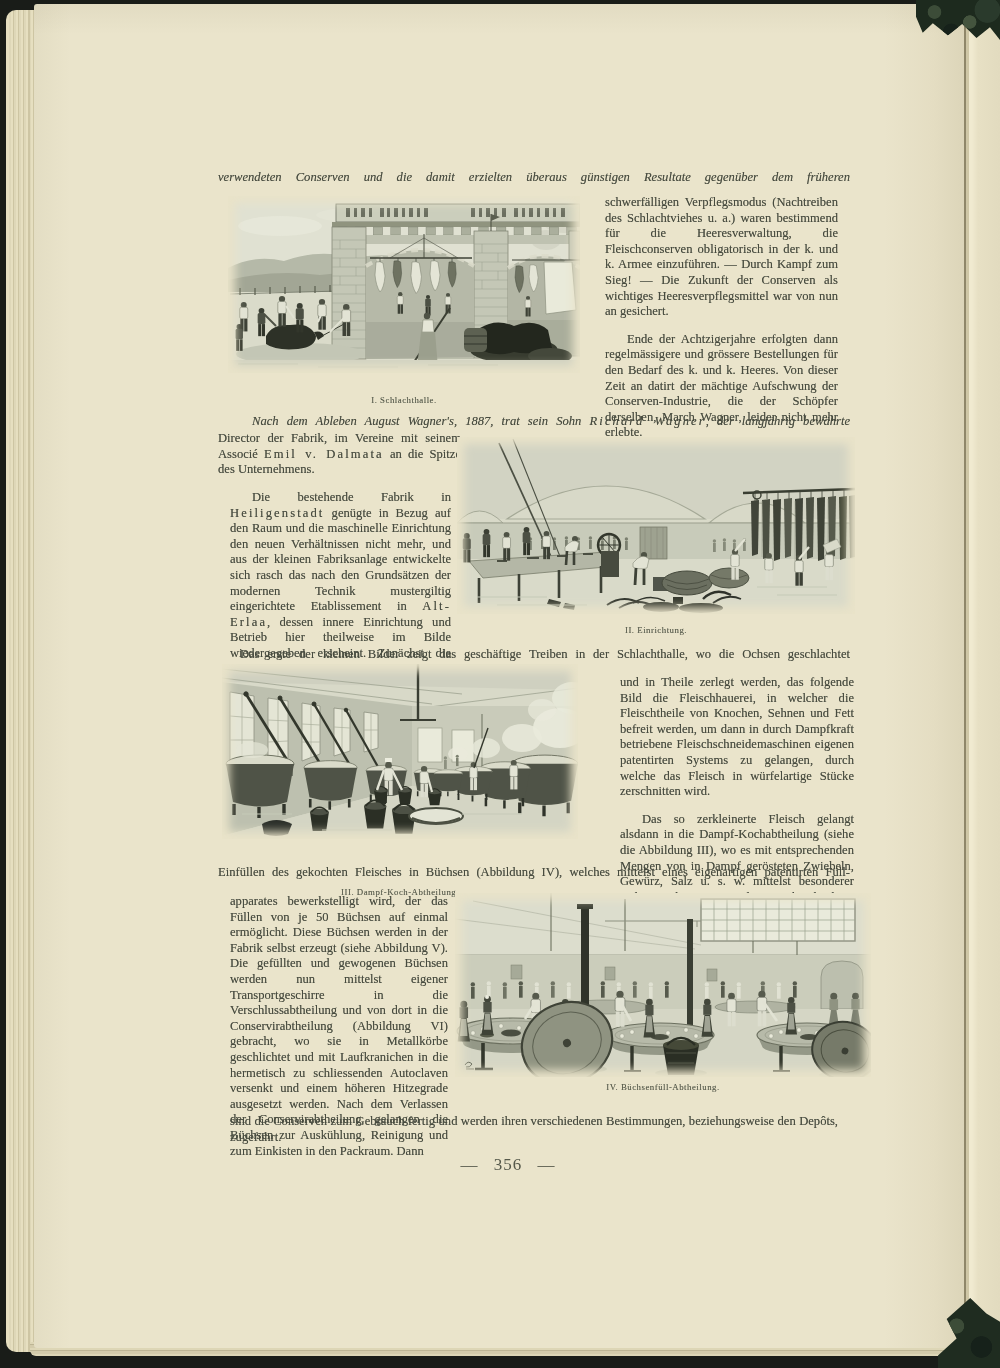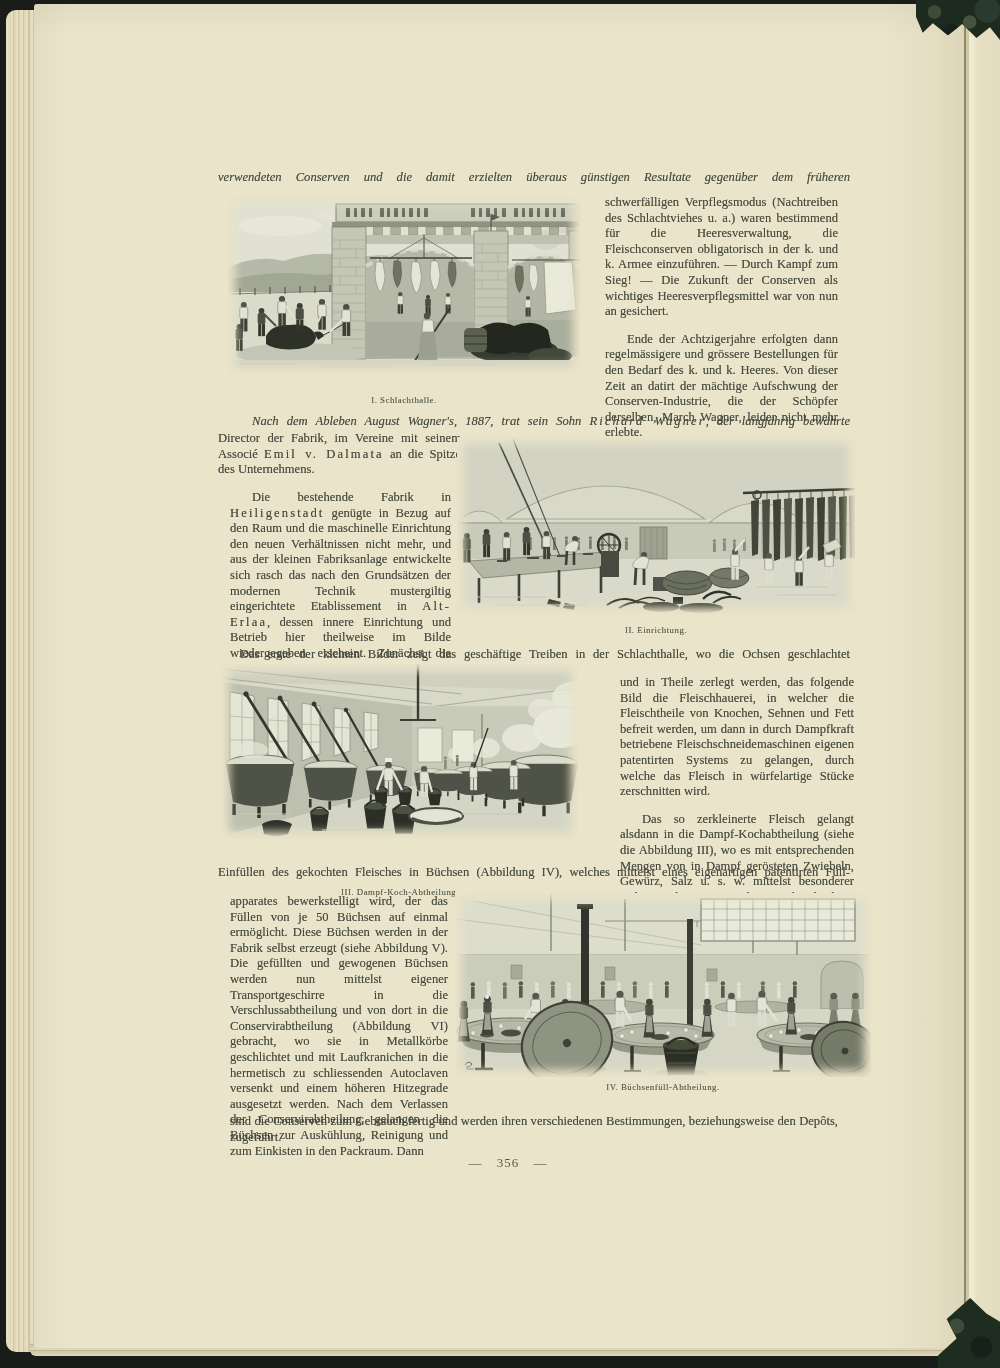--- a/index.html
+++ b/index.html
@@ -58,21 +58,21 @@
   .txt p{margin:12px;}
   .lastjust{text-align-last:justify;}
   .ind{text-indent:22px;}
   .ind-big{text-indent:34px;font-style:italic;}
   .sperr{letter-spacing:2.1px;}
   .cap{
     font-size:8.8px;letter-spacing:.5px;color:#585c4d;text-align:center;
     text-shadow:0 0 .3px rgba(88,92,77,.5);
   }
   .pagenum{
-    font-size:13px;color:#55584a;text-align:center;letter-spacing:1px;word-spacing:10px;
+    font-size:17px;color:#55584a;text-align:center;letter-spacing:1px;word-spacing:10px;
   }
   
   .fig{overflow:hidden;}
   .fig svg{display:block;width:100%;height:100%;}
   .feather{position:absolute;left:0;top:0;right:0;bottom:0;
     box-shadow:inset 0 0 10px 7px #e9e3c9;pointer-events:none;}
 </style>
 </head>
 <body>
 

